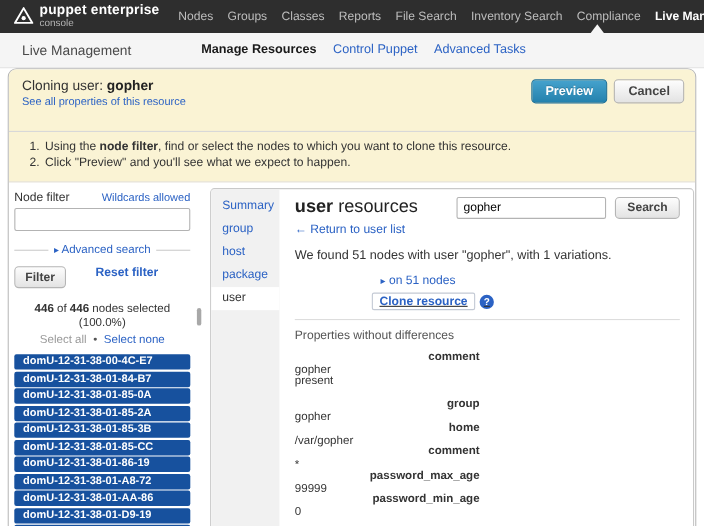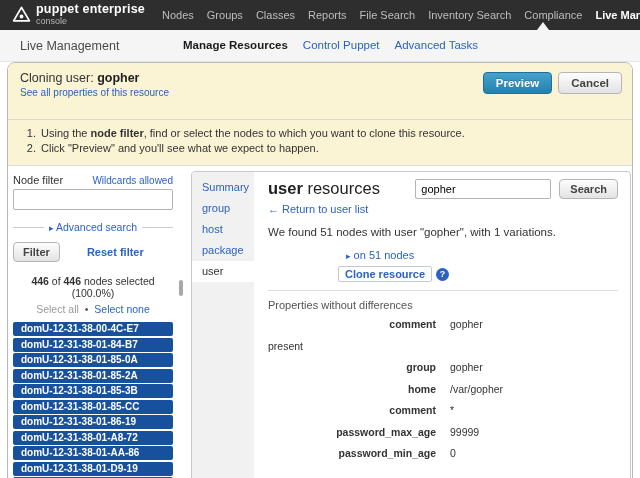--- a/index.html
+++ b/index.html
@@ -52,21 +52,21 @@
   .sb-inner { width:160px; }
   .sb-label-row { display:flex; justify-content:space-between; align-items:baseline; }
   .sb-label { font-size:11px; color:#333; }
   .sb-wildcards { font-size:10px; color:#2b62c4; cursor:pointer; }
   .sb-input { width:160px; height:21px; margin-top:3px; border:1px solid #b3b3b3; border-radius:2px;
     font-size:11px; padding:0 5px; font-family:"Liberation Sans",sans-serif; }
   .adv-row { display:flex; align-items:center; gap:5px; margin-top:11px; }
   .adv-line { flex:1; border-top:1px solid #ccc; }
   .adv-link { font-size:10.5px; color:#2b62c4; cursor:pointer; white-space:nowrap; }
   .adv-link .tri { font-size:9px; }
-  .filter-row { display:flex; align-items:center; margin-top:9px; }
+  .filter-row { display:flex; margin-top:9px; }
   .btn-filter { font-size:11px; padding:3px 9px; }
   .reset-link { font-size:11px; font-weight:bold; color:#2b62c4; margin-left:27px; cursor:pointer; }
   .count-line { text-align:center; font-size:10.5px; color:#333; margin-top:13px; }
   .select-line { text-align:center; font-size:10.5px; margin-top:4px; }
   .sel-all { color:#999; cursor:pointer; }
   .sel-dot { color:#555; margin:0 3px; }
   .sel-none { color:#2b62c4; cursor:pointer; }
   .node-list { margin-top:7px; }
   .node-item { height:14px; line-height:14px; margin-bottom:1.5px; background:#17519e; border-radius:2px;
     color:#fff; font-size:10px; font-weight:bold; padding-left:8px; cursor:pointer; white-space:nowrap; overflow:hidden; }
@@ -83,29 +83,29 @@
   .page-title { font-size:16.5px; color:#222; }
   .page-title .t-bold { font-weight:bold; }
   .search-row { display:flex; gap:8px; align-items:center; }
   .search-input { width:136px; height:20px; border:1px solid #b3b3b3; border-radius:2px; font-size:11px;
     padding:0 5px; font-family:"Liberation Sans",sans-serif; }
   .btn-search { font-size:11px; padding:3px 10px; }
   .return-link { font-size:11px; color:#2b62c4; margin-top:4px; cursor:pointer; }
   .found-text { font-size:11.5px; color:#333; margin-top:11px; }
   .on-nodes { font-size:11px; color:#2b62c4; margin:11px 0 0 78px; cursor:pointer; }
   .on-nodes .tri { font-size:9px; }
-  .clone-row { display:flex; align-items:center; gap:4px; margin:5px 0 0 70px; }
+  .clone-row { display:flex; align-items:center; gap:4px; margin:5px 0 0 70px;text-decoration:underline; }
   .clone-btn { font-size:11px; font-weight:bold; color:#2b62c4; background:#fff; border:1px solid #c3c9d4;
     border-radius:2px; padding:1px 6px; cursor:pointer; }
   .help-badge { width:13px; height:13px; border-radius:50%; background:#2b62c4; color:#fff; font-size:9px;
     font-weight:bold; text-align:center; line-height:13px; cursor:pointer; }
   .content hr { border:none; border-top:1px solid #ddd; margin-top:8px; }
   .props-heading { font-size:11px; color:#555; margin-top:8px; }
   .props-table { margin-top:7px; }
-  .prop-row { display:flex; height:21.5px; align-items:flex-start; }
+  .prop-row { display:flex; height:21.5px; align-items:flex-start;flex-direction:column; }
   .prop-name { width:182px; text-align:right; font-weight:bold; font-size:10.5px; color:#333; padding-right:14px; flex:none; }
   .prop-value { font-size:10.5px; color:#333; }
 </style>
 </head>
 <body>
 
 <div class="topnav">
   <div class="logo">
     <svg viewBox="0 0 24 24">
       <path d="M12 3 L22 20 L2 20 Z" fill="none" stroke="#fff" stroke-width="2.2" stroke-linejoin="round"></path>

